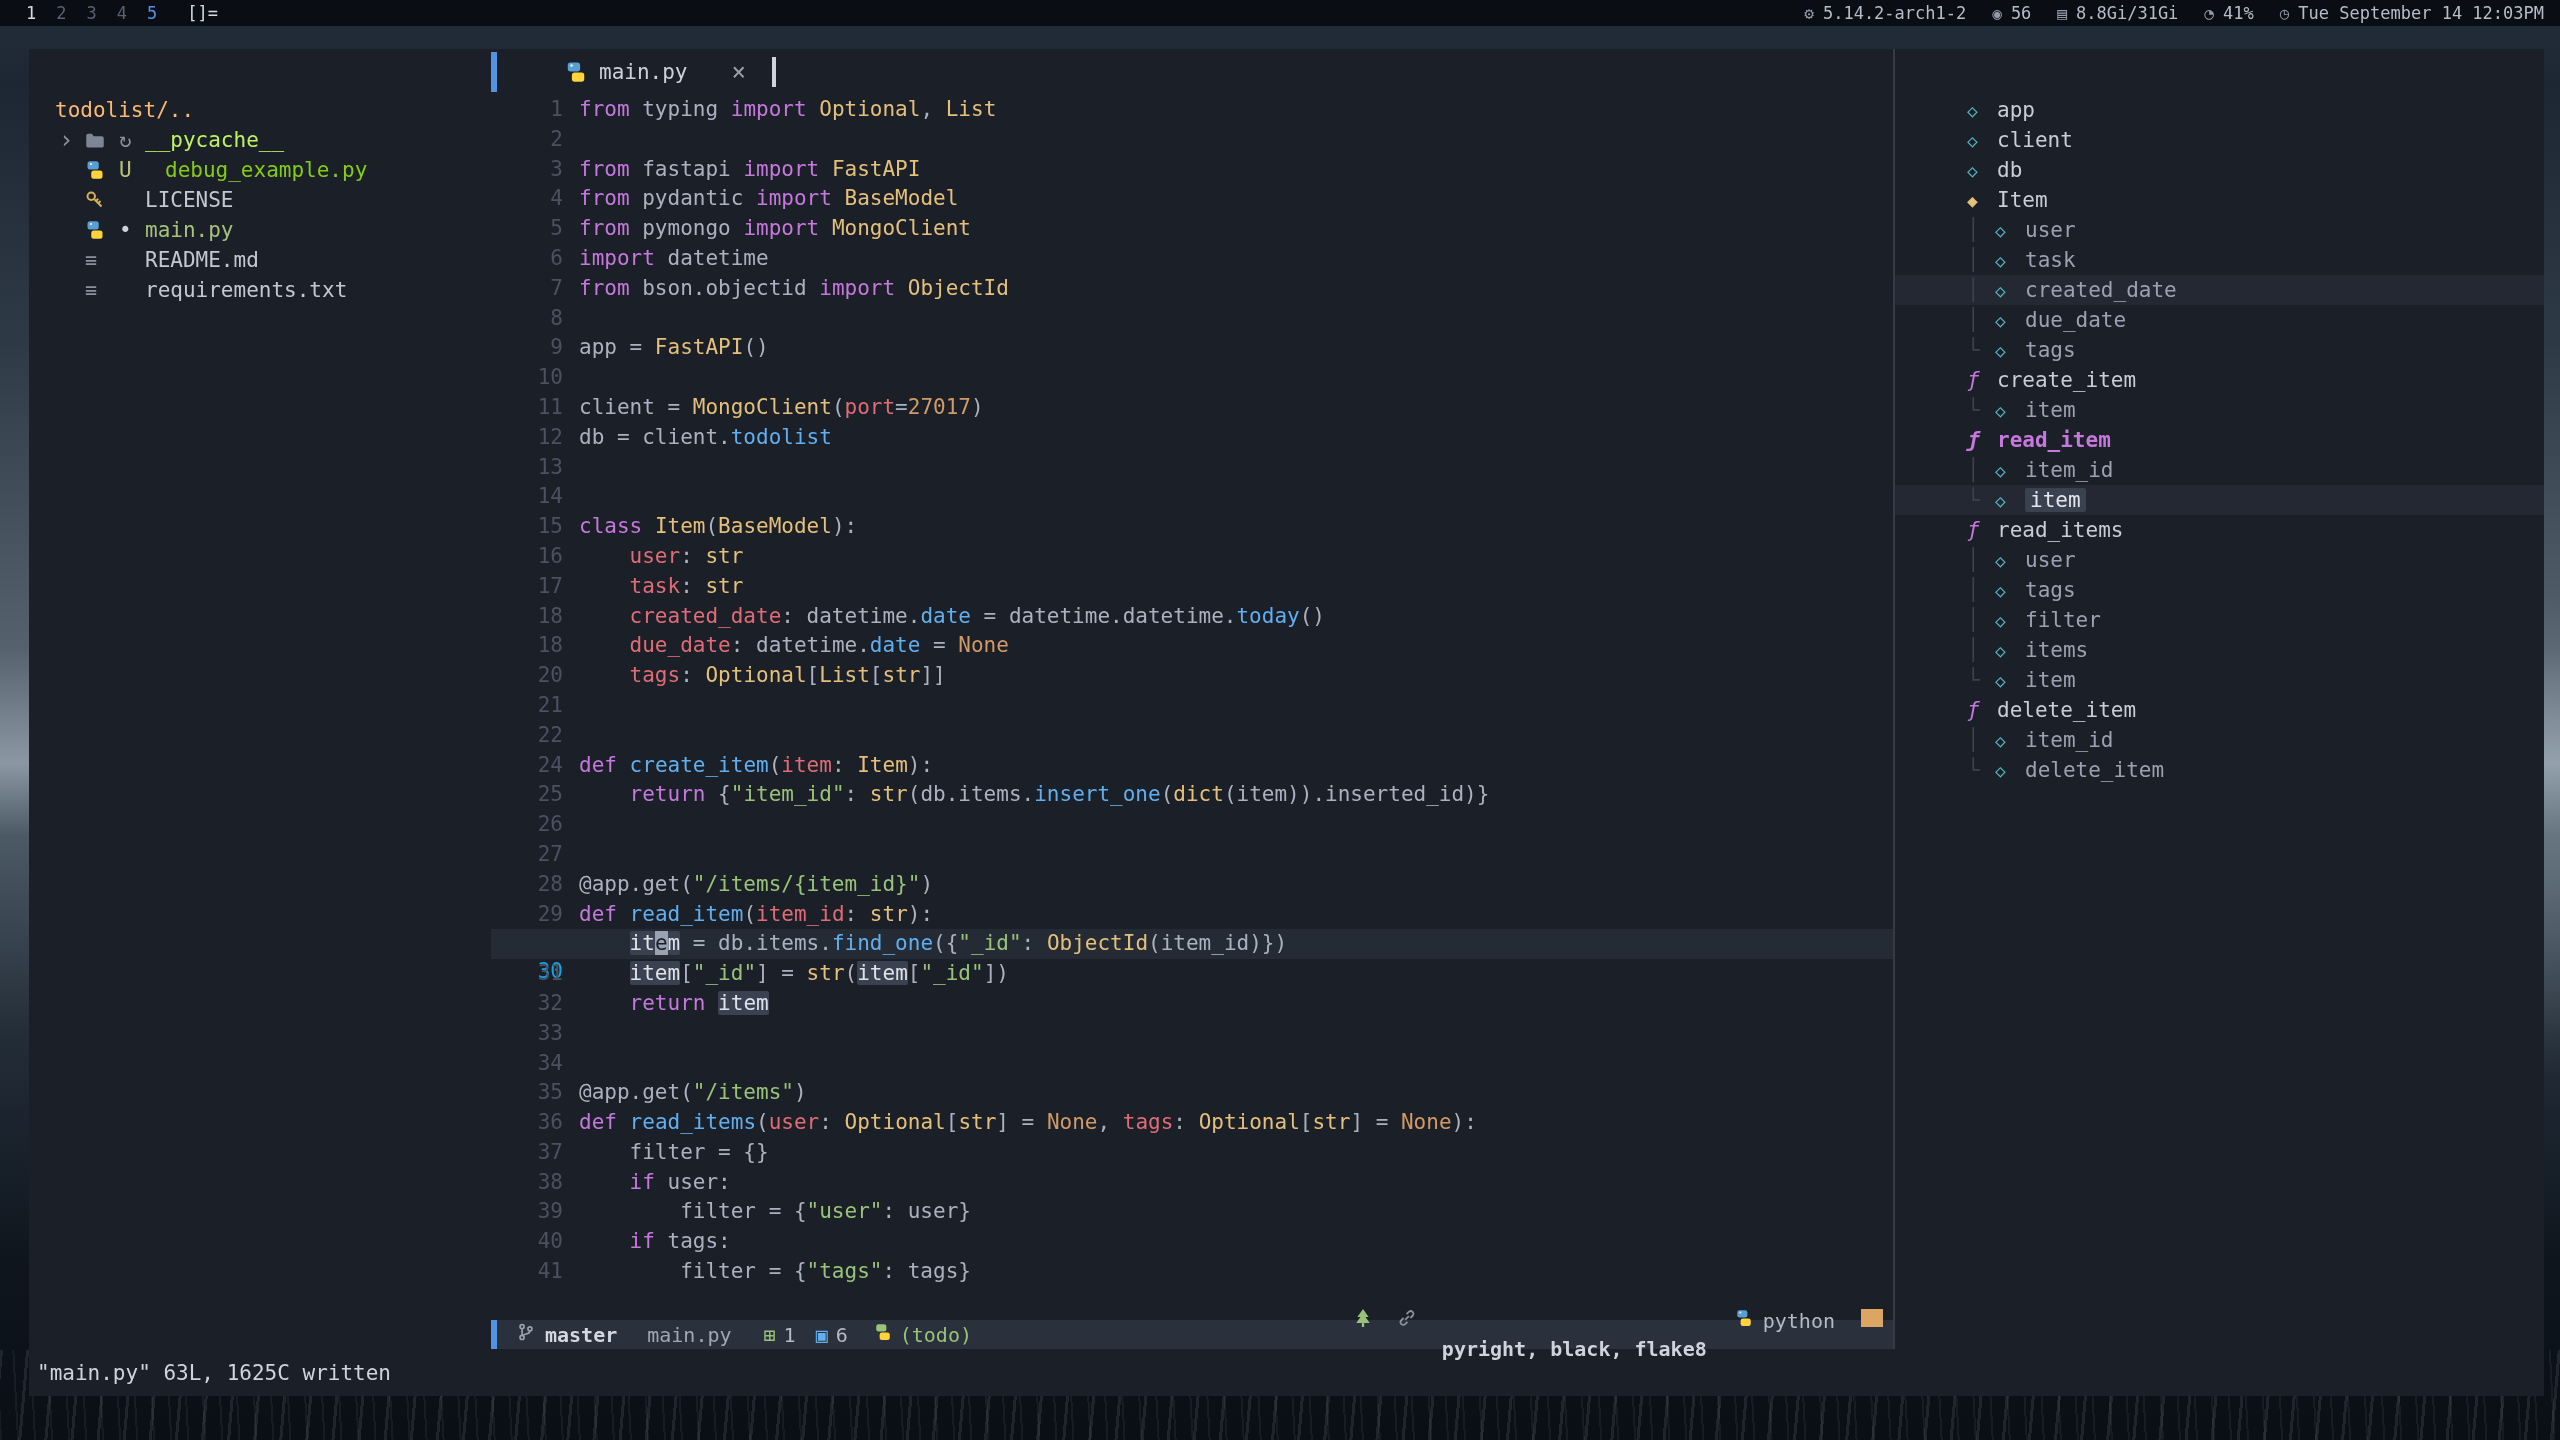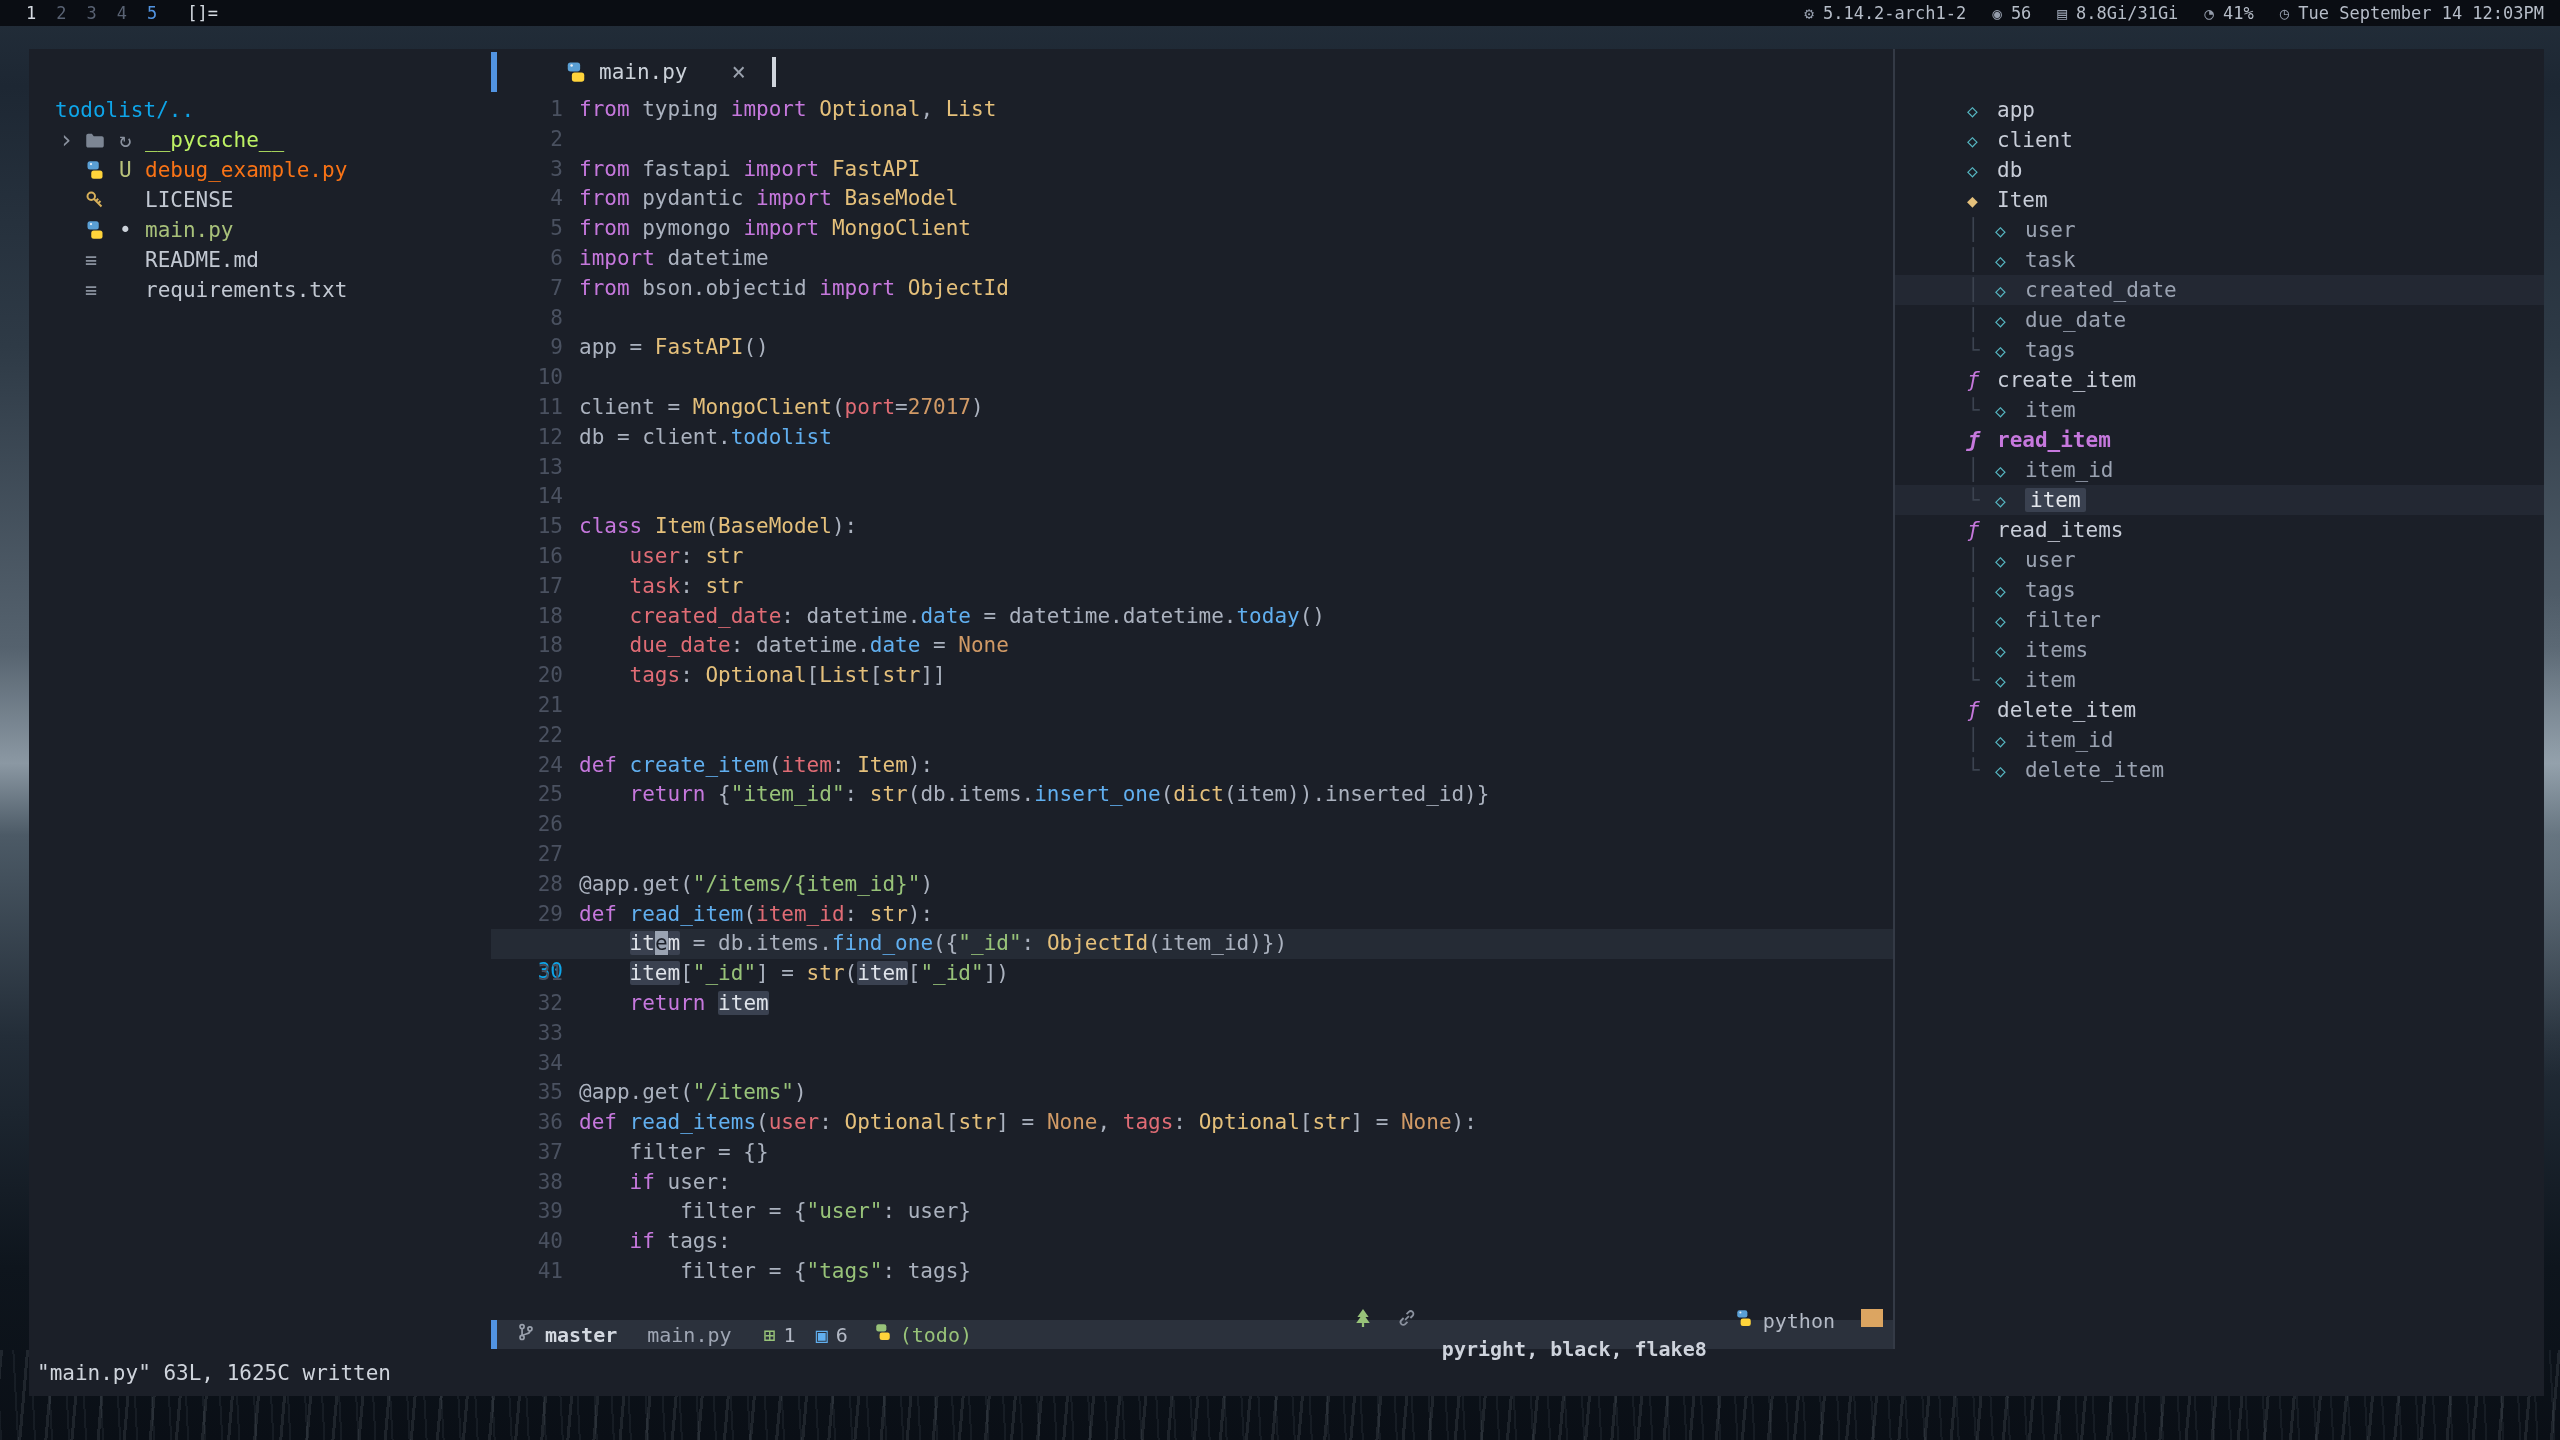--- a/index.html
+++ b/index.html
@@ -27,31 +27,31 @@
   .layout-ind{margin-left:30px;color:#d6dbe2;}
   .topbar-right{display:flex;align-items:center;}
   .status-item{margin-left:26px;display:flex;align-items:center;white-space:pre;}
   .sicon{margin-right:9px;color:#949cab;font-size:16px;}
   
   .term-window{position:absolute;left:29px;top:49px;width:2515px;height:1347px;background:#1b1f28;
     display:flex;flex-direction:column;color:#abb2bf;font-size:21px;}
   .main-row{flex:1;display:flex;min-height:0;}
   
   .filetree{width:462px;flex:none;padding-top:46px;box-sizing:border-box;overflow:hidden;}
-  .ft-root{height:30px;line-height:30px;padding-left:26px;color:#0ea5e9;white-space:pre;}
+  .ft-root{height:30px;line-height:30px;padding-left:26px;color:#fdba74;white-space:pre;}
   .ft-row{height:30px;display:flex;align-items:center;padding-left:30px;white-space:pre;}
   .ft-chev{width:26px;color:#8a919e;font-size:24px;line-height:30px;}
   .ft-icon{width:34px;display:inline-flex;align-items:center;color:#8a919e;font-size:20px;}
   .ft-icon svg{width:20px;height:20px;}
   .ft-git{width:26px;}
   .git-ignored{color:#8a919e;}
   .git-untracked{color:#b9c27b;}
   .git-modified{color:#ccd2da;}
   .nc-dim{color:#bef264;}
-  .nc-untracked{color:#f97316;}
+  .nc-untracked{color:#84cc16;margin-left:20px;}
   .nc-modified{color:#a8c17a;}
   .nc-normal{color:#c2c8d2;}
   
   .editor-col{width:1402px;flex:none;display:flex;flex-direction:column;min-height:0;}
   .tabbar{position:relative;height:46px;flex:none;display:flex;align-items:center;}
   .tab-accent{position:absolute;left:0;top:3px;width:6px;height:40px;background:#5294e2;}
   .tab{display:flex;align-items:center;margin-left:74px;}
   .tab-icon{display:inline-flex;}
   .tab-icon svg{width:22px;height:22px;}
   .tab-title{margin-left:12px;color:#ccd2da;}

